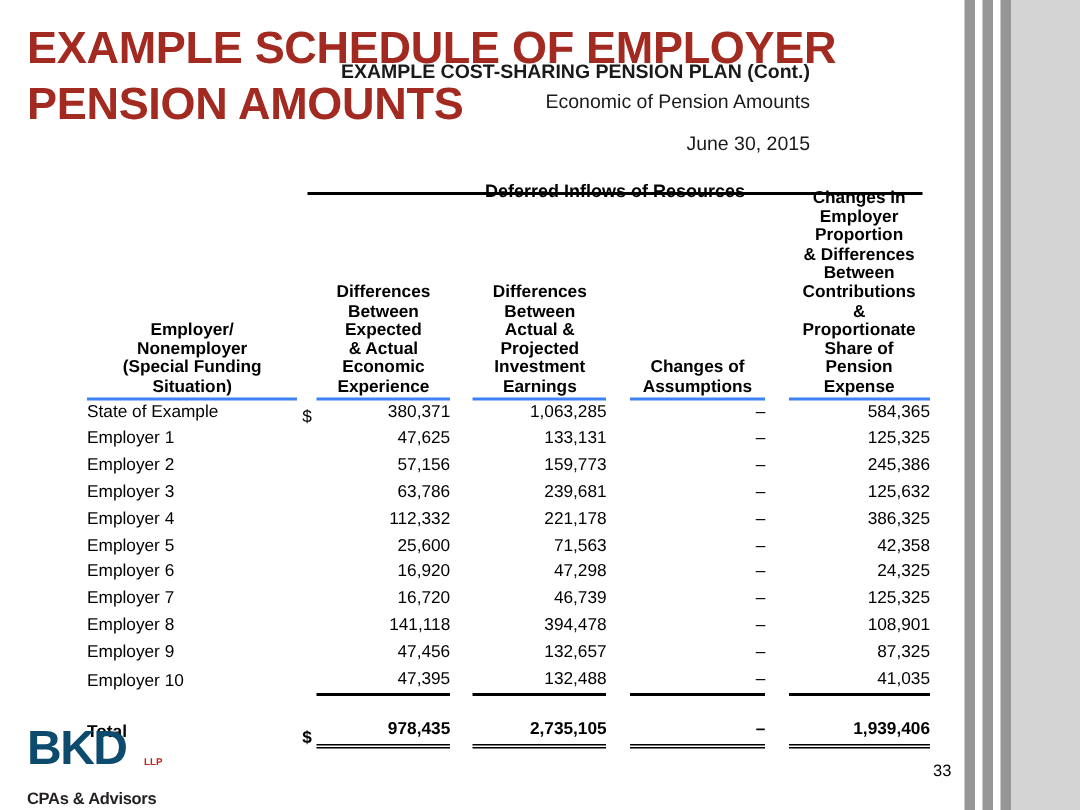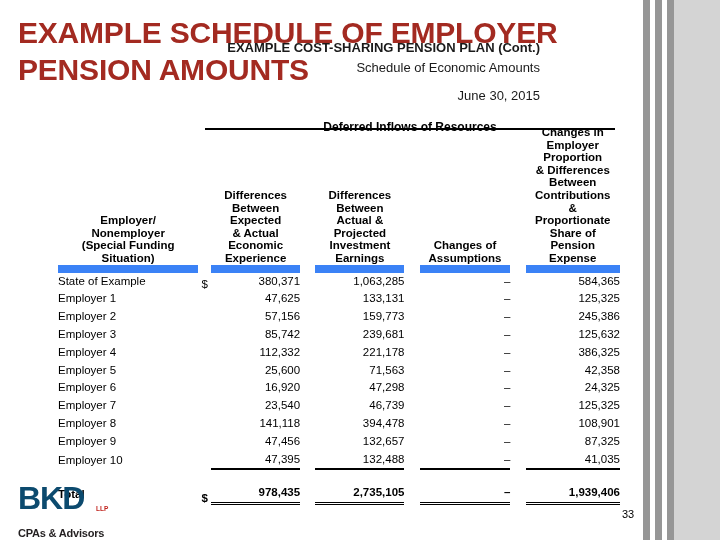--- a/index.html
+++ b/index.html
@@ -54,21 +54,21 @@
     font-size:11.5px;color:#000;
   }
   table.pension th,table.pension td{padding:0;vertical-align:bottom;}
 
   th.colhead{
     font-size:11.5px;font-weight:bold;text-align:center;
     line-height:12.6px;padding-bottom:1px;
     vertical-align:bottom;
   }
   th.colhead .hd{display:block;}
-  th.ruled{border-bottom:8px solid #3b82f6;}
+  th.ruled{border-bottom:2px solid #3b82f6;}
 
   td.rowlabel{text-align:left;font-size:11.5px;padding-left:38px;line-height:17.8px;white-space:nowrap;}
   td.cur{text-align:center;width:14px;font-size:11.5px;}
   td.num{text-align:right;font-size:11.5px;line-height:17.8px;padding-right:4px;white-space:nowrap;}
   td.spacer{width:18px;}
 
   tr.lastdata td.num,tr.lastdata td.ruledcell{border-bottom:2px solid #000;}
 
   tr.totalrow td{font-weight:bold;padding-top:14px;}
   tr.totalrow td.num,tr.totalrow td.ruledcell{border-bottom:3px double #000;}
@@ -102,21 +102,21 @@
 
   <div class="right-panel"></div>
   <div class="vbar b1"></div>
   <div class="vbar b2"></div>
   <div class="vbar b3"></div>
 
   <div class="title">EXAMPLE SCHEDULE OF EMPLOYER PENSION AMOUNTS</div>
 
   <div class="subhead">
     <div class="l1">EXAMPLE COST-SHARING PENSION PLAN (Cont.)</div>
-    <div class="l2">Schedule of Economic Amounts</div>
+    <div class="l2">Economic of Pension Amounts</div>
     <div class="l3">June 30, 2015</div>
   </div>
 
   <div class="group-head">Deferred Inflows of Resources</div>
   <div class="group-rule"></div>
 
   <table class="pension">
     <thead>
       <tr>
         <th class="colhead ruled" style="width:150px;text-align:center;">
@@ -194,21 +194,21 @@
           <td class="spacer"></td>
           <td class="num">159,773</td>
           <td class="spacer"></td>
           <td class="num">–</td>
           <td class="spacer"></td>
           <td class="num">245,386</td>
         </tr>
       <tr>
           <td class="rowlabel">Employer 3</td>
           <td class="cur"></td>
-          <td class="num">85,742</td>
+          <td class="num">63,786</td>
           <td class="spacer"></td>
           <td class="num">239,681</td>
           <td class="spacer"></td>
           <td class="num">–</td>
           <td class="spacer"></td>
           <td class="num">125,632</td>
         </tr>
       <tr>
           <td class="rowlabel">Employer 4</td>
           <td class="cur"></td>
@@ -238,21 +238,21 @@
           <td class="spacer"></td>
           <td class="num">47,298</td>
           <td class="spacer"></td>
           <td class="num">–</td>
           <td class="spacer"></td>
           <td class="num">24,325</td>
         </tr>
       <tr>
           <td class="rowlabel">Employer 7</td>
           <td class="cur"></td>
-          <td class="num">23,540</td>
+          <td class="num">16,720</td>
           <td class="spacer"></td>
           <td class="num">46,739</td>
           <td class="spacer"></td>
           <td class="num">–</td>
           <td class="spacer"></td>
           <td class="num">125,325</td>
         </tr>
       <tr>
           <td class="rowlabel">Employer 8</td>
           <td class="cur"></td>

